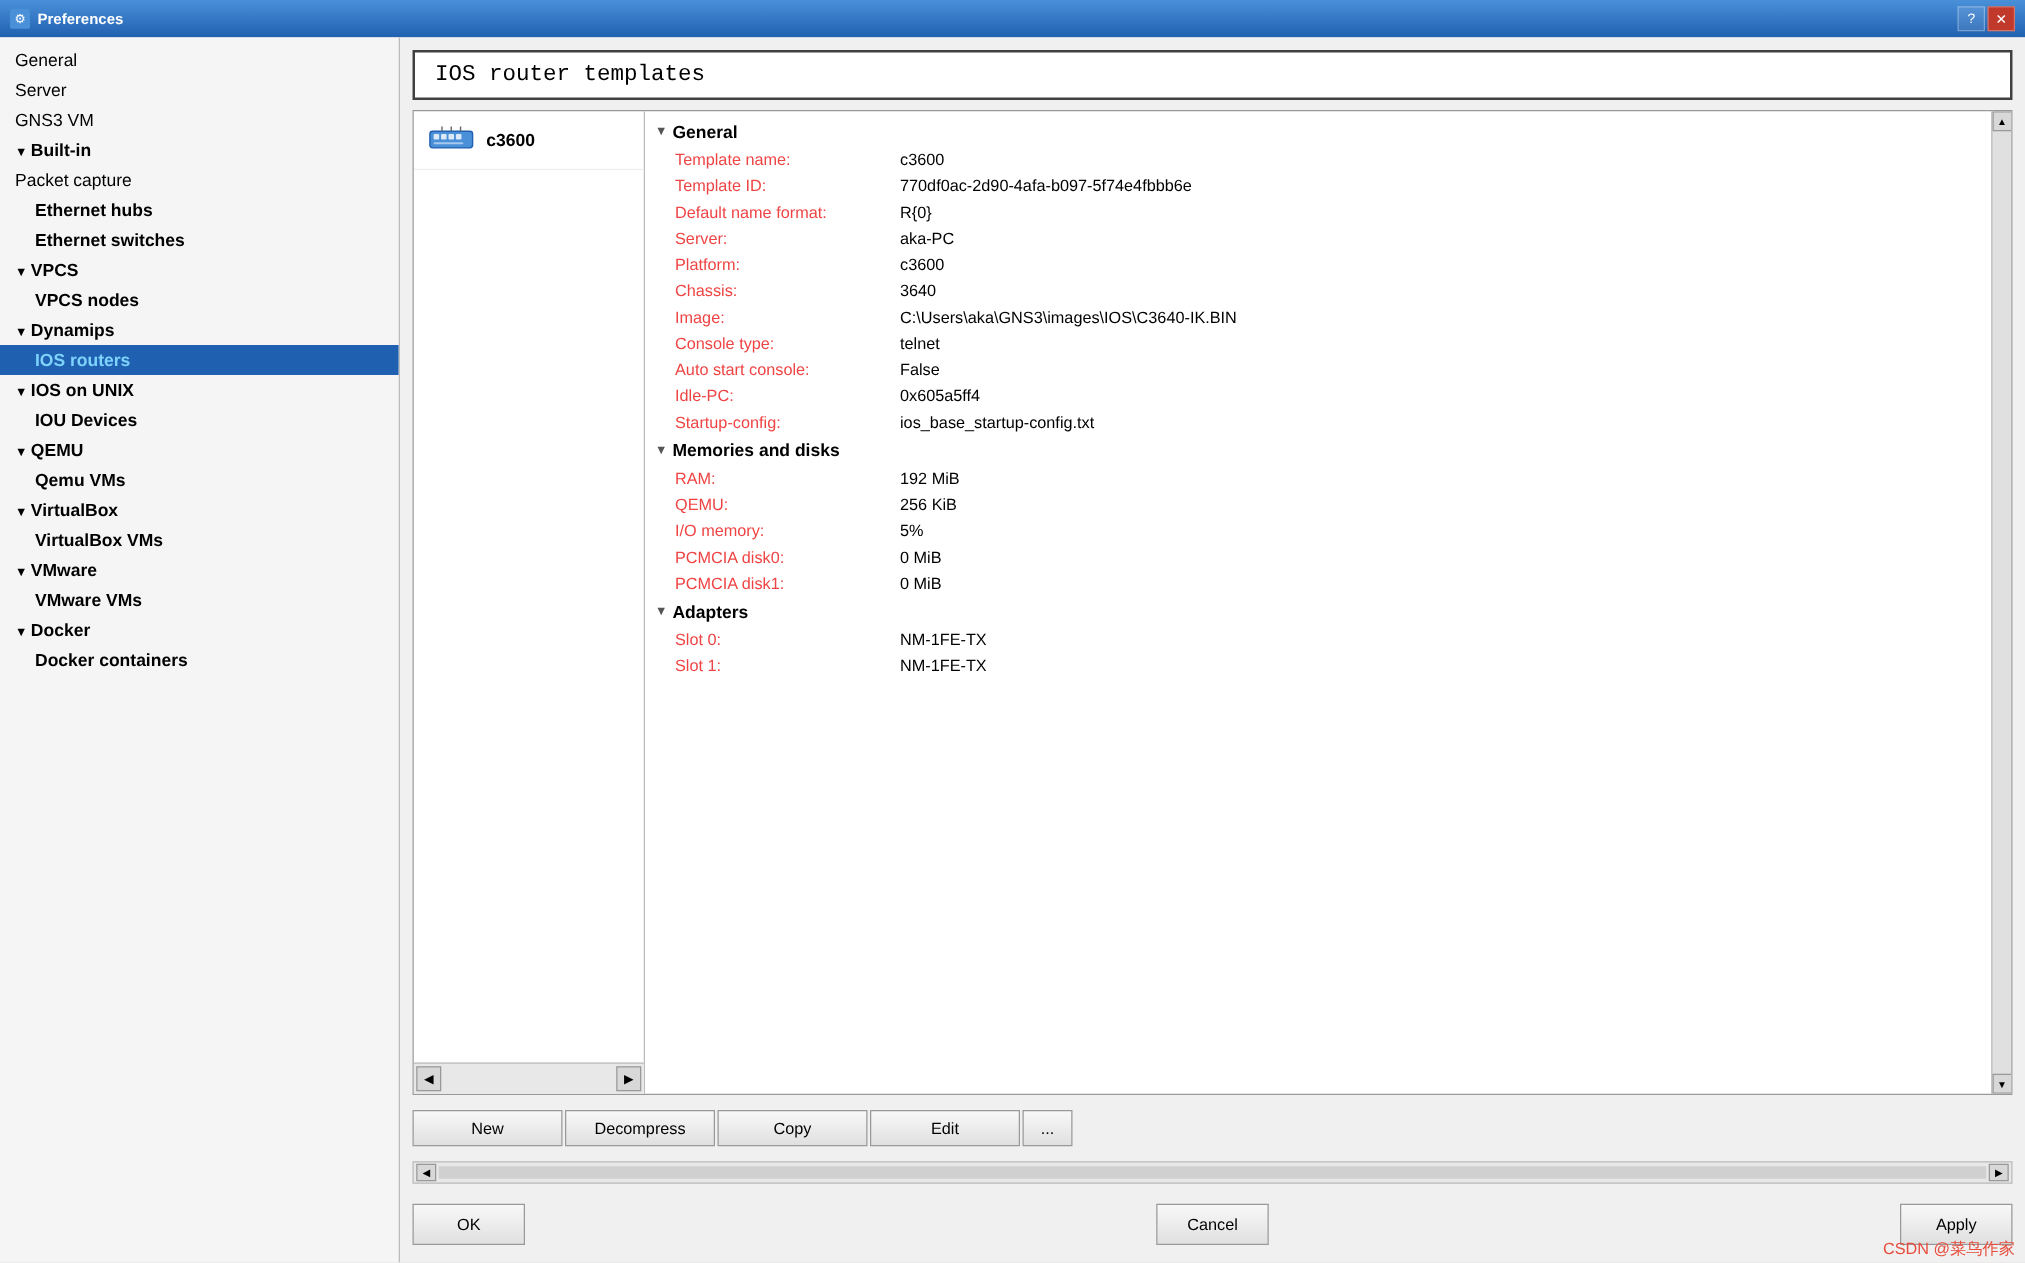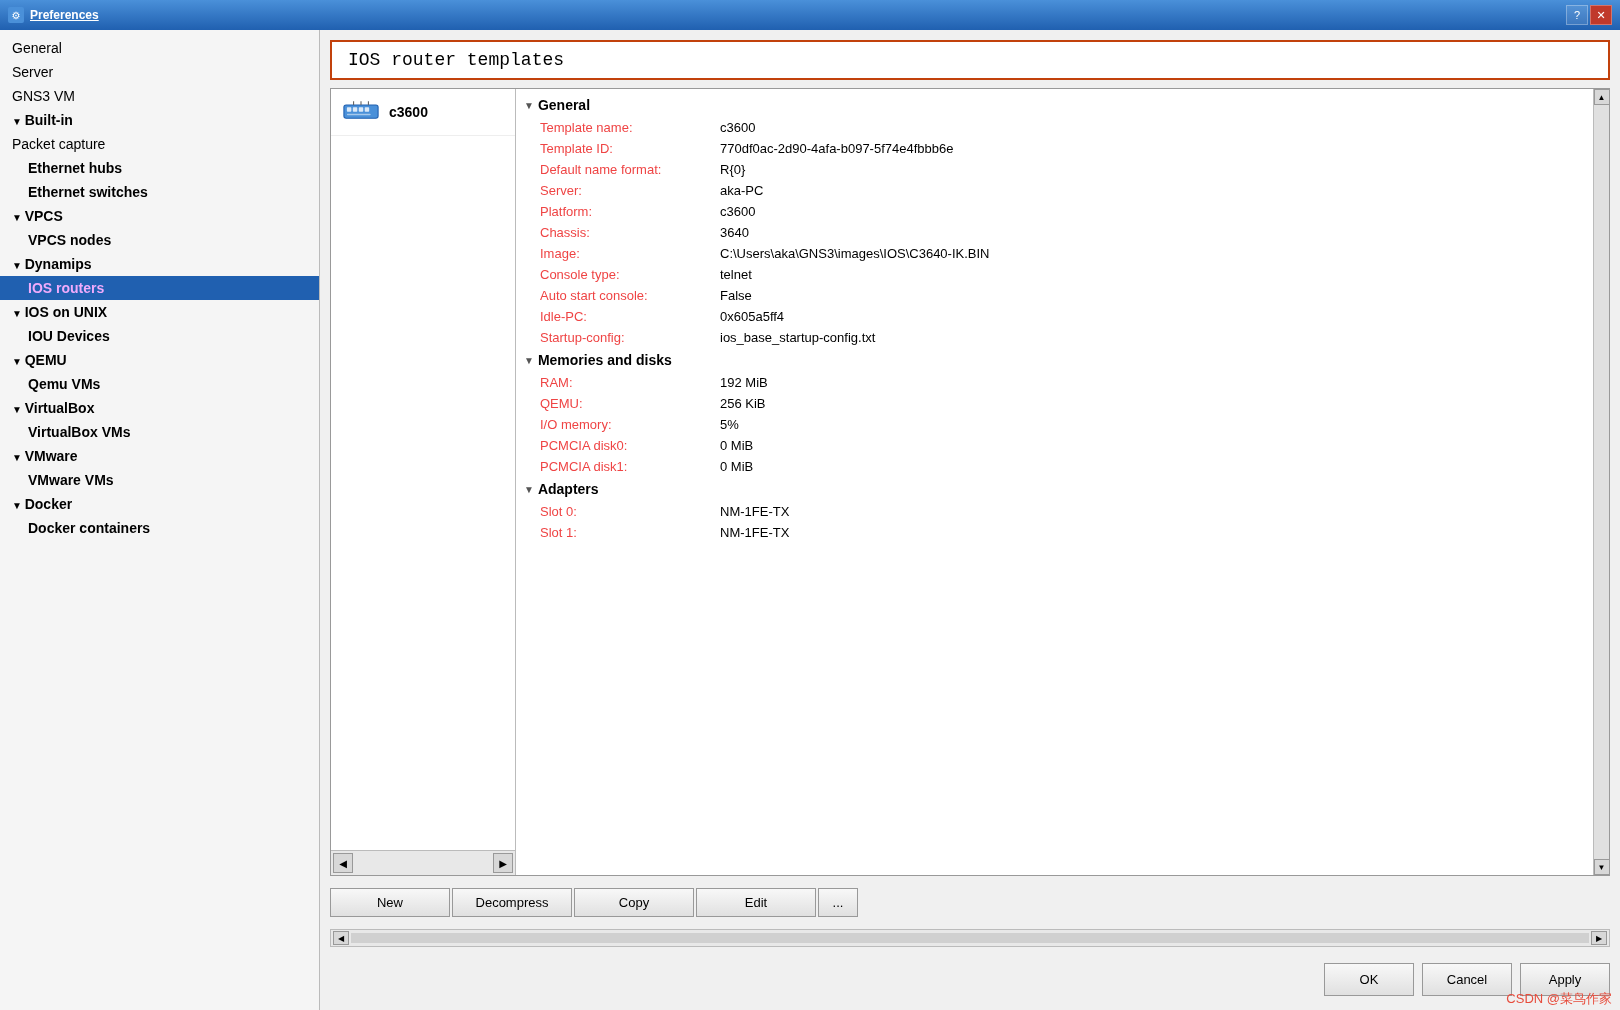--- a/index.html
+++ b/index.html
@@ -31,21 +31,20 @@
       background: #4a90d9;
       border-radius: 2px;
       display: flex;
       align-items: center;
       justify-content: center;
       font-size: 10px;
     }
     .title-bar-title {
       font-size: 12px;
       font-weight: bold;
-      text-decoration: underline;
     }
     .title-bar-buttons {
       display: flex;
       gap: 2px;
     }
     .title-btn {
       width: 22px;
       height: 20px;
       border: 1px solid rgba(255,255,255,0.3);
       background: rgba(255,255,255,0.1);
@@ -80,39 +79,39 @@
     }
     .sidebar-item.bold {
       font-weight: bold;
     }
     .sidebar-item.indent1 {
       padding-left: 28px;
       font-weight: bold;
     }
     .sidebar-item.active {
       background: #2060b0;
-      color: #f0abfc;
+      color: #7dd3fc;
     }
     .sidebar-item.has-arrow::before {
       content: '▼ ';
       font-size: 10px;
     }
     .right-panel {
       flex: 1;
       display: flex;
       flex-direction: column;
       background: #f0f0f0;
       padding: 10px;
       gap: 8px;
     }
     .panel-title {
       font-family: 'Courier New', monospace;
       font-size: 18px;
       background: white;
-      border: 2px solid #c2410c;
+      border: 2px solid #404040;
       padding: 8px 16px;
       color: #000;
     }
     .content-area {
       display: flex;
       flex: 1;
       gap: 0;
       border: 1px solid #999;
       background: white;
       overflow: hidden;
@@ -221,21 +220,21 @@
       cursor: pointer;
     }
     .h-scroll-track {
       flex: 1;
       height: 10px;
       background: #d0d0d0;
       margin: 0 2px;
     }
     .bottom-buttons {
       display: flex;
-      justify-content: flex-end;
+      justify-content: space-between;
       gap: 8px;
       padding: 8px 0 4px;
     }
     .bottom-btn {
       min-width: 90px;
       padding: 8px 20px;
       border: 1px solid #999;
       background: linear-gradient(to bottom, #f8f8f8, #e0e0e0);
       cursor: pointer;
       font-size: 13px;

